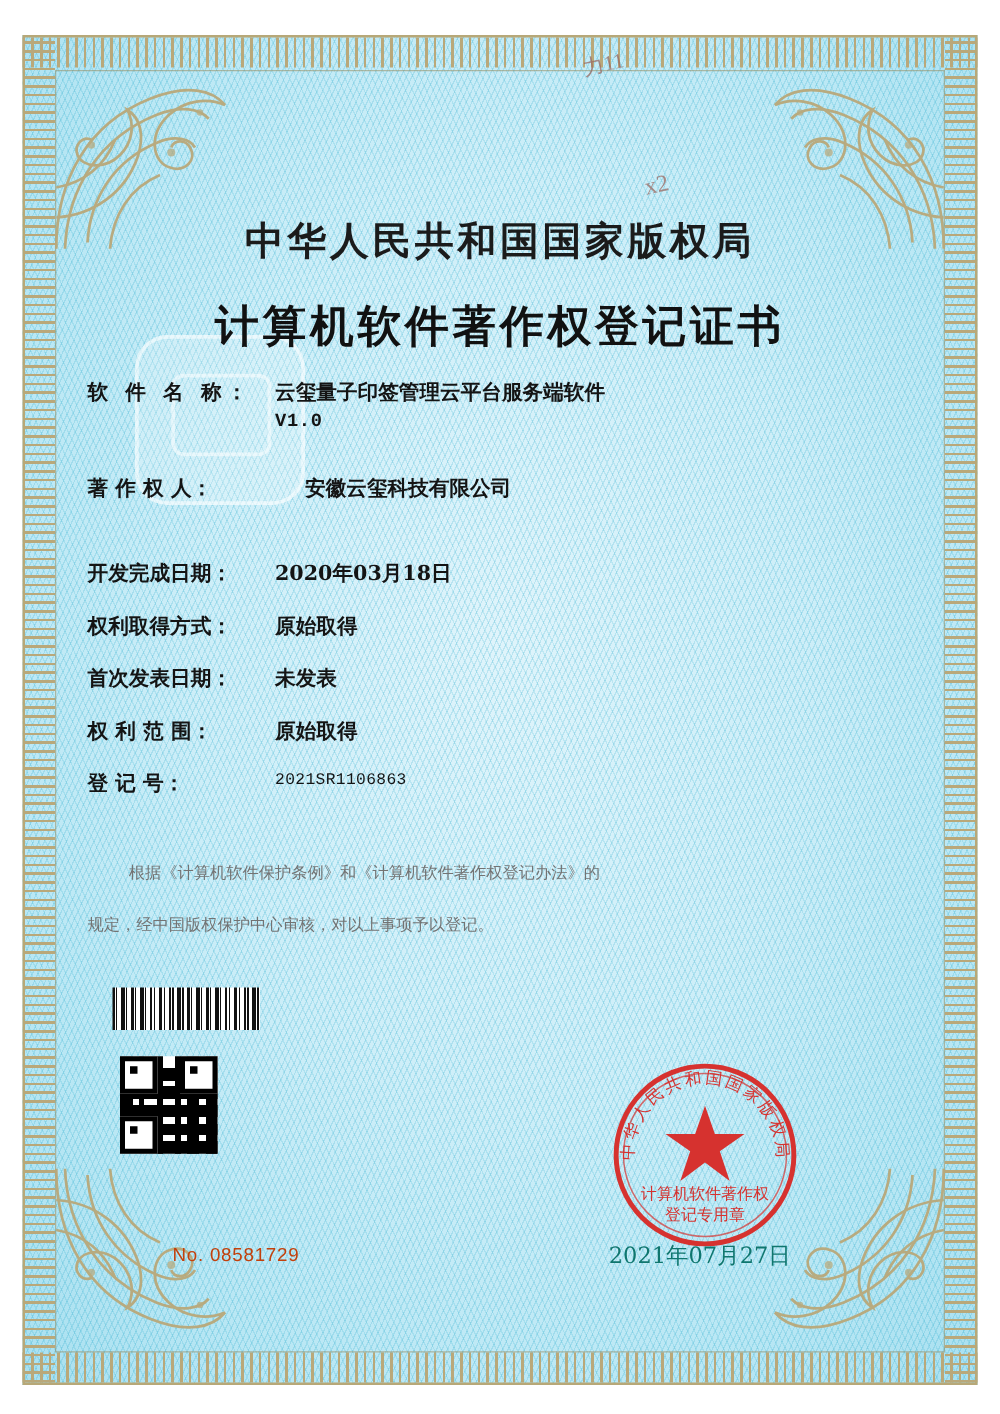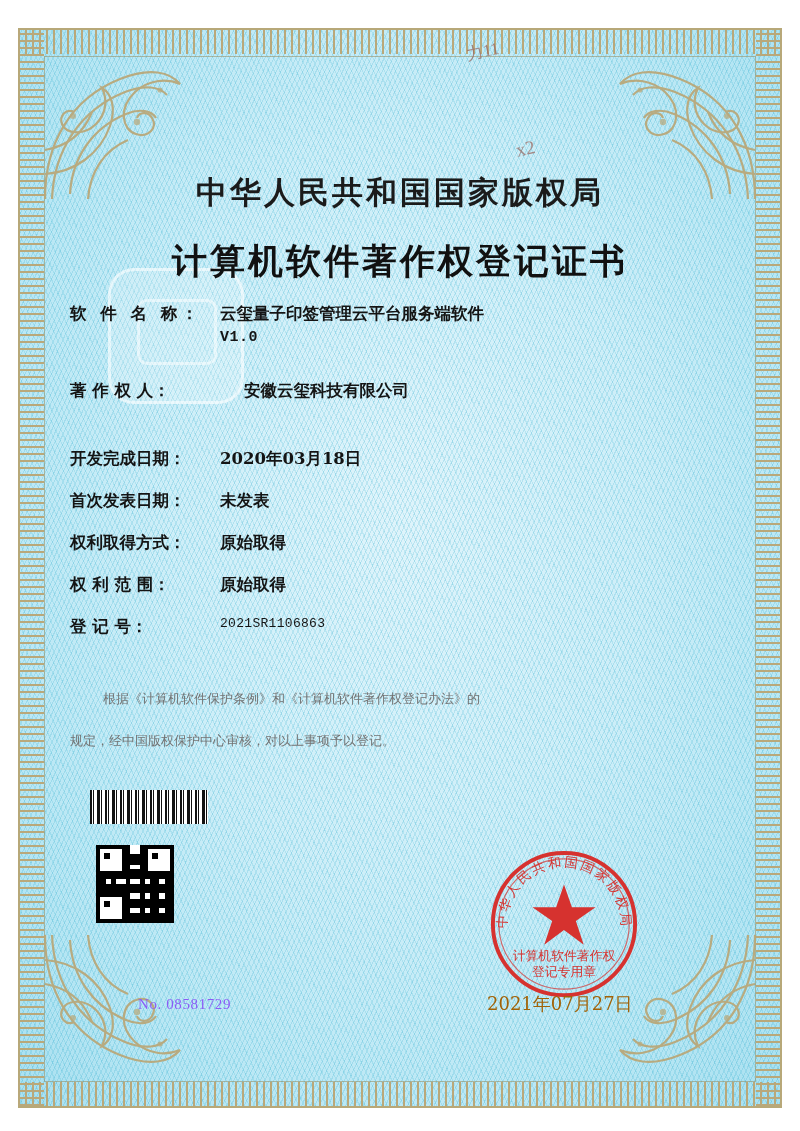--- a/index.html
+++ b/index.html
@@ -249,31 +249,31 @@
     width: 158px;
     height: 158px;
   }
   .seal svg { width: 100%; height: 100%; }
 
   
   .serial {
     position: absolute;
     left: 138px;
     top: 996px;
-    font-family: Liberation Serif, serif;
+    font-family: Liberation Sans, sans-serif;
     font-size: 15px;
-    color: #8b5cf6;
+    color: #c2410c;
     letter-spacing: 0.6px;
   }
   .issue-date {
     position: absolute;
     left: 487px;
     top: 992px;
     font-size: 18px;
-    color: #a16207;
+    color: #0f766e;
     font-family: "DejaVu Serif", serif;
   }
 
   
   .hw {
     position: absolute;
     color: #9a6a62;
     font-family: "Liberation Serif", serif;
     transform: rotate(-12deg);
     opacity: 0.75;
@@ -384,27 +384,27 @@
       <div class="k">著 作 权 人：</div>
       <div class="v">安徽云玺科技有限公司</div>
     </div>
 
     <div class="field g3">
       <div class="k">开发完成日期：</div>
       <div class="v">2020年03月18日</div>
     </div>
 
     <div class="field">
+      <div class="k">权利取得方式：</div>
+      <div class="v">原始取得</div>
+    </div>
+
+    <div class="field">
       <div class="k">首次发表日期：</div>
       <div class="v">未发表</div>
-    </div>
-
-    <div class="field">
-      <div class="k">权利取得方式：</div>
-      <div class="v">原始取得</div>
     </div>
 
     <div class="field">
       <div class="k">权 利 范 围：</div>
       <div class="v">原始取得</div>
     </div>
 
     <div class="field">
       <div class="k">登  记  号：</div>
       <div class="v mono">2021SR1106863</div>

